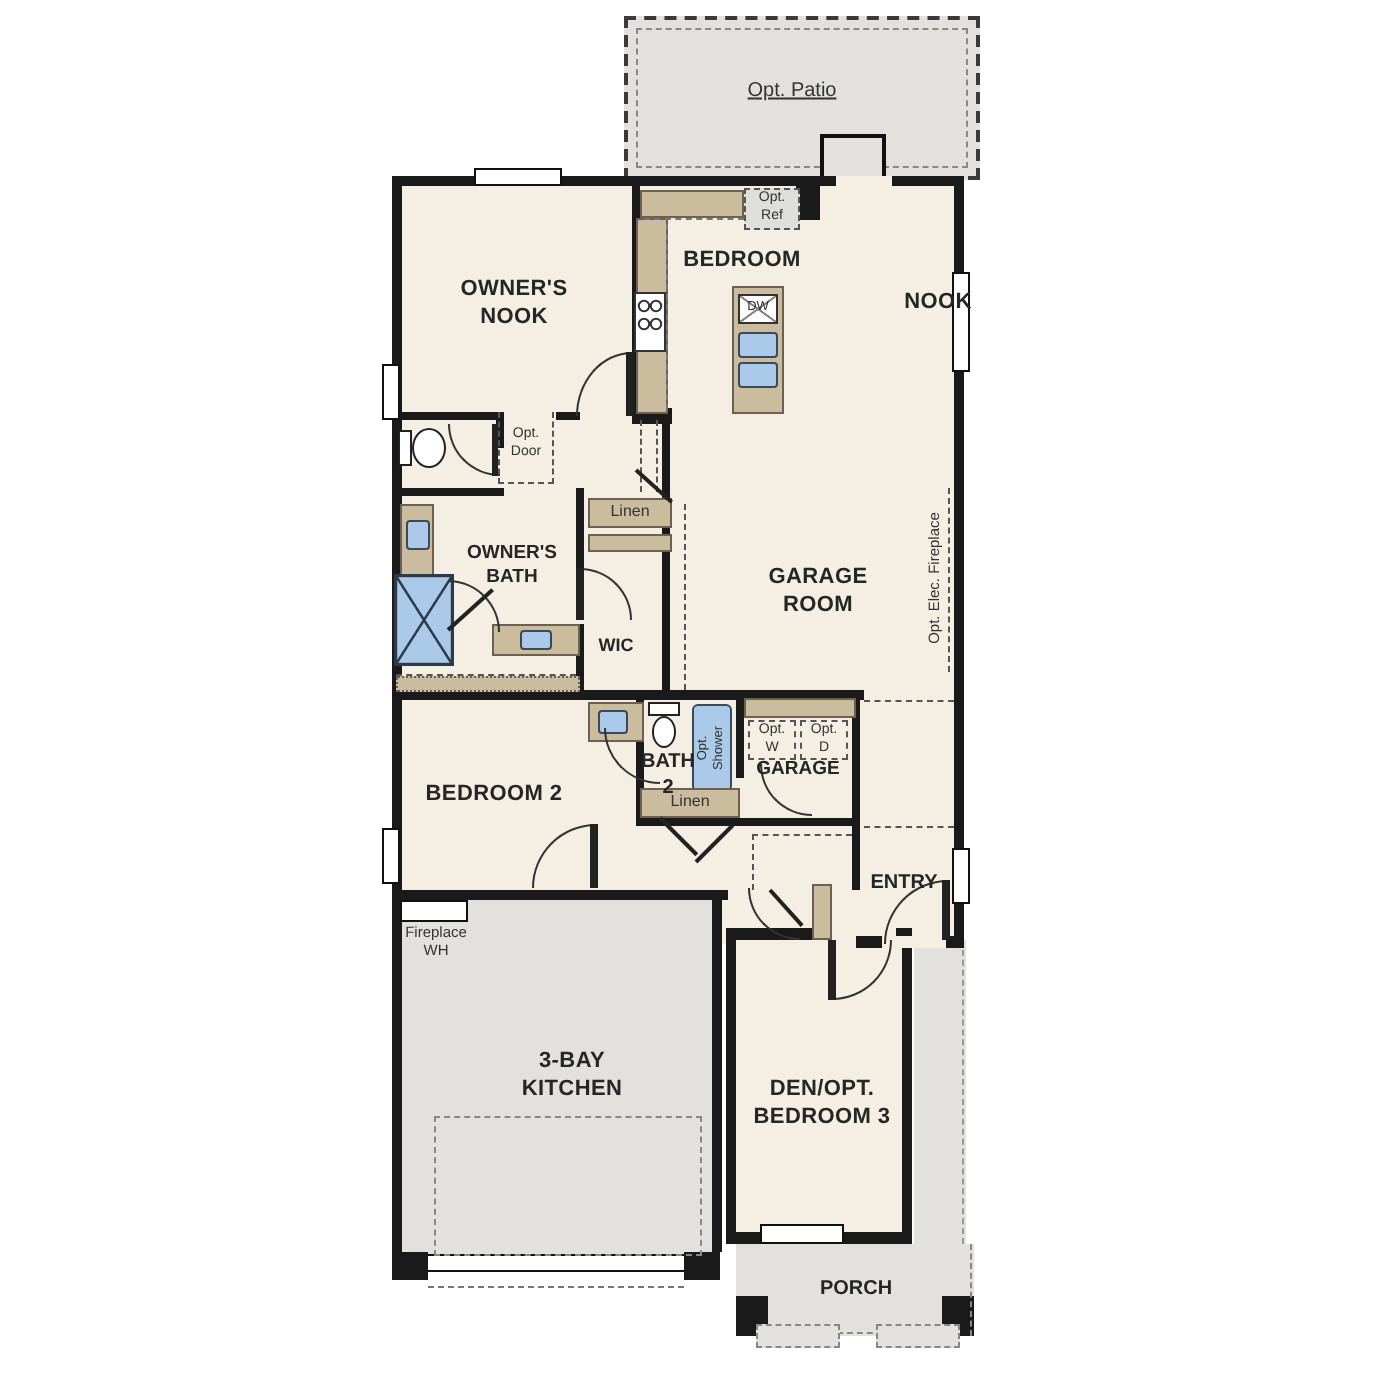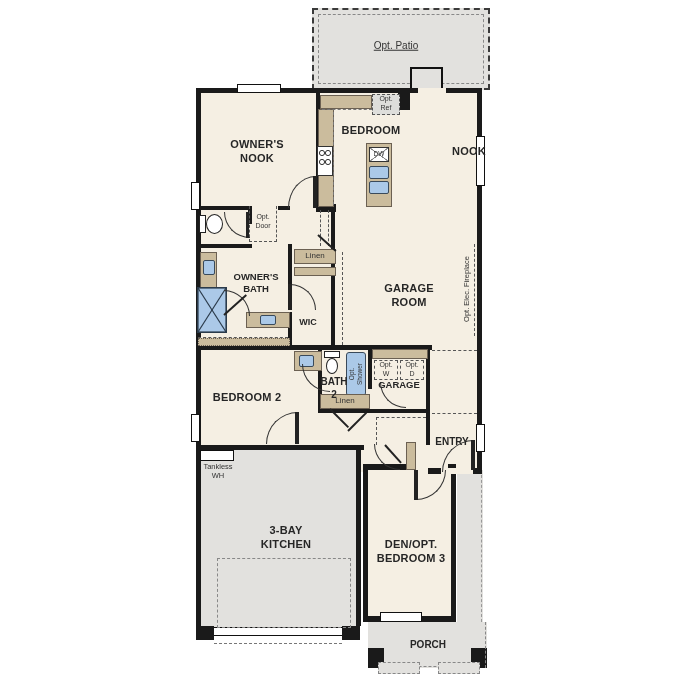--- a/index.html
+++ b/index.html
@@ -231,21 +231,21 @@
       <span class="ln">W</span>
   </div>
   <div class="lbl tiny" style="left:412px;top:370px;font-size:7px;">
     <span class="ln">Opt.</span>
       <span class="ln">D</span>
   </div>
   <div class="lbl mid" style="left:399px;top:385px;font-size:9.5px;">GARAGE</div>
   <div class="lbl small" style="left:345px;top:401px;">Linen</div>
   <div class="lbl mid" style="left:452px;top:442px;">ENTRY</div>
   <div class="lbl tiny" style="left:218px;top:471px;font-size:7.5px;">
-    <span class="ln">Tankless</span>
+    <span class="ln">Fireplace</span>
       <span class="ln">WH</span>
   </div>
   <div class="lbl big" style="left:286px;top:538px;">
     <span class="ln">3-BAY</span>
       <span class="ln">KITCHEN</span>
   </div>
   <div class="lbl big" style="left:411px;top:552px;">
     <span class="ln">DEN/OPT.</span>
       <span class="ln">BEDROOM 3</span>
   </div>

